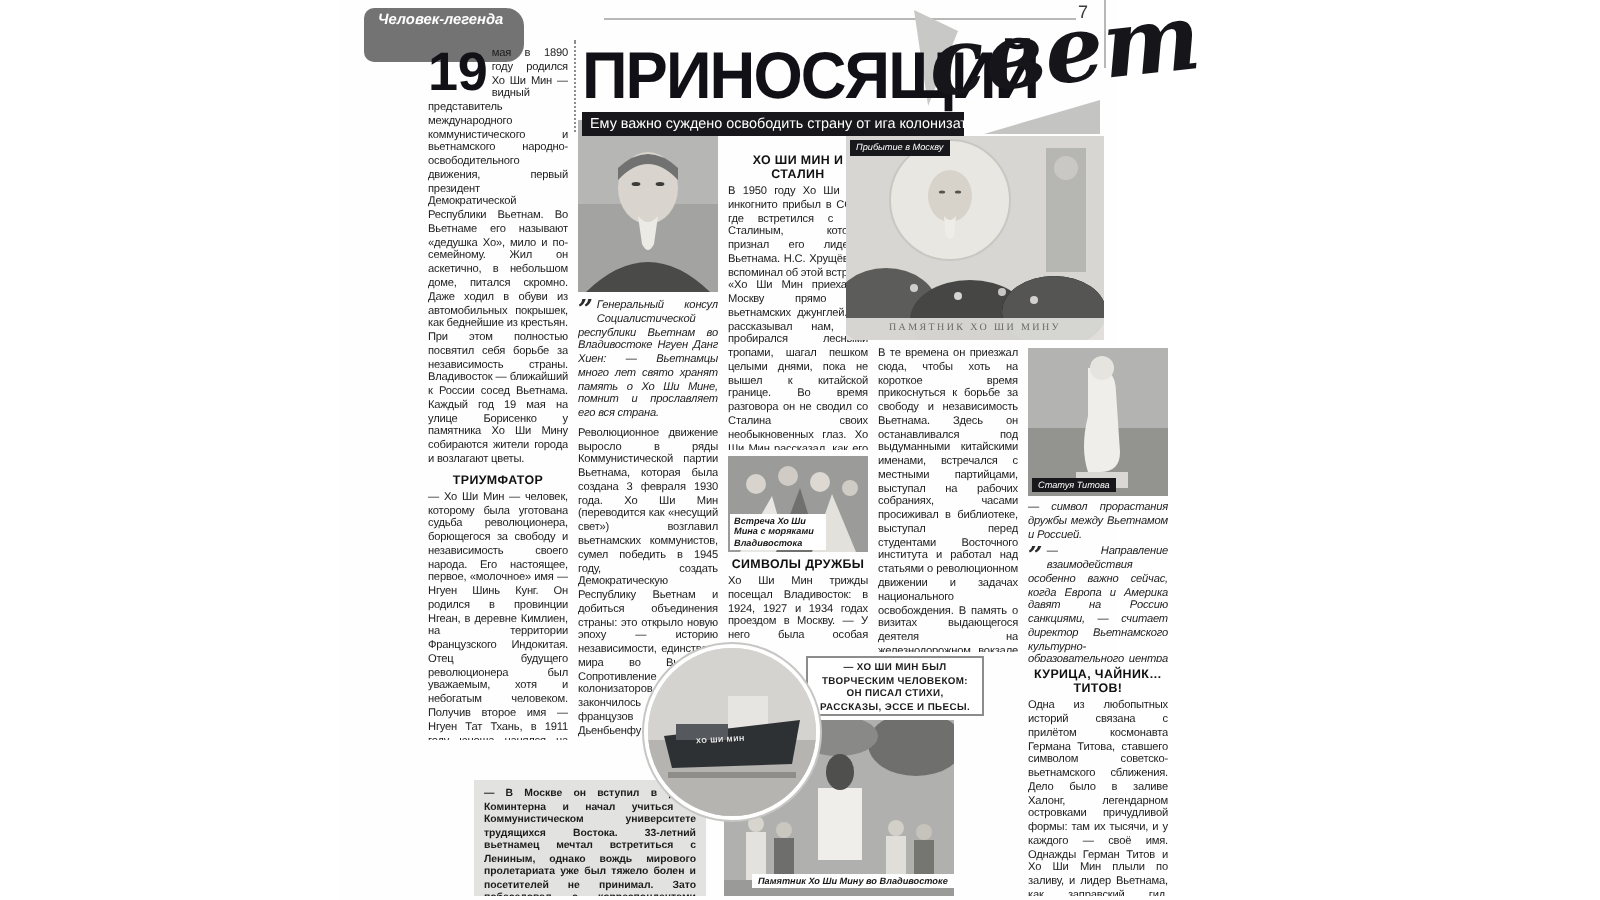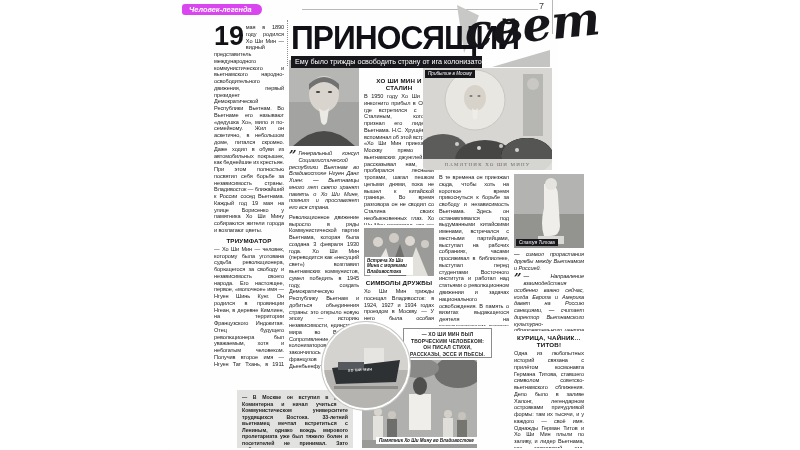--- a/index.html
+++ b/index.html
@@ -4,22 +4,22 @@
 <style>
   html,body{margin:0;padding:0;background:#ffffff;}
   body{width:800px;height:450px;position:relative;overflow:hidden;
        font-family:"Liberation Sans",sans-serif;color:#1b1b1b;}
   .page{position:absolute;left:170px;top:0;width:388px;height:450px;background:#fefefe;}
   .t{font-size:5.6px;line-height:1.21;text-align:justify;color:#1c1c1c;letter-spacing:-.1px;}
   .it{font-style:italic;}
   .colhead{font-size:6.2px;font-weight:bold;text-align:center;letter-spacing:.2px;color:#101010;margin:3px 0 2px;}
   .col{position:absolute;overflow:hidden;margin-left:32px;}
   .dropcap{float:left;font-size:27px;font-weight:bold;line-height:.82;margin:1px 2px 0 0;color:#121216;}
-  .tagpill{position:absolute;left:12px;top:4px;height:11px;line-height:11px;padding:0 10px 0 7px;
-           background:#d946ef;color:#fff;font-size:7.4px;font-style:italic;font-weight:bold;
+  .tagpill{position:absolute;left:12px;top:4px;height:11px;line-height:11px;padding:0 10px 16px 7px;
+           background:#737373;color:#fff;font-size:7.4px;font-style:italic;font-weight:bold;
            border-radius:5px 9px 9px 5px;text-align:center;}
   .hairline{position:absolute;border-top:1px solid #b8b8b6;height:0;}
   .vline{position:absolute;border-left:1px solid #b8b8b6;width:0;}
   .pagenum{position:absolute;left:369px;top:1px;font-size:9px;color:#3d3d3d;}
   .headline{position:absolute;left:121px;top:19px;font-size:33px;font-weight:bold;color:#101016;
             letter-spacing:-1px;transform:scaleX(.96);transform-origin:left;white-space:nowrap;z-index:3;}
   .script{position:absolute;left:294px;top:-2px;font-family:"DejaVu Serif",serif;font-style:italic;
           font-weight:bold;font-size:46px;color:#15151a;transform:rotate(-6deg);z-index:4;white-space:nowrap;}
   .subbar{position:absolute;left:121px;top:56px;width:187px;height:12px;background:#17171c;color:#fff;
           font-size:7.2px;line-height:12px;padding-left:4px;z-index:3;white-space:nowrap;}
@@ -60,21 +60,21 @@
   <div class="tagpill">Человек-легенда</div>
   <div class="hairline" style="left:132px;top:9px;width:236px;"></div>
   <div class="pagenum">7</div>
   <div class="vline" style="left:382px;top:0;height:34px;"></div>
 
   <div class="dotrule"></div>
   <div class="tri1"></div>
   <div class="tri2"></div>
   <div class="headline">ПРИНОСЯЩИЙ</div>
   <div class="script">свет</div>
-  <div class="subbar">Ему было трижды освободить страну от ига колонизаторов</div>
+  <div class="subbar">Ему важно суждено освободить страну от ига колонизаторов</div>
 
   <div class="col" style="left:12px;top:24px;width:70px;height:346px;">
     <div class="t"><span class="dropcap">19</span><span>мая в 1890 году родился Хо Ши Мин — видный представитель международного коммунистического и вьетнамского народно-освободительного движения, первый президент Демократической Республики Вьетнам. Во Вьетнаме его называют «дедушка Хо», мило и по-семейному. Жил он аскетично, в небольшом доме, питался скромно. Даже ходил в обуви из автомобильных покрышек, как беднейшие из крестьян. При этом полностью посвятил себя борьбе за независимость страны. Владивосток — ближайший к России сосед Вьетнама. Каждый год 19 мая на улице Борисенко у памятника Хо Ши Мину собираются жители города и возлагают цветы.</span></div>
     <div class="colhead">ТРИУМФАТОР</div>
     <div class="t">— Хо Ши Мин — человек, которому была уготована судьба революционера, борющегося за свободу и независимость своего народа. Его настоящее, первое, «молочное» имя — Нгуен Шинь Кунг. Он родился в провинции Нгеан, в деревне Кимлиен, на территории Французского Индокитая. Отец будущего революционера был уважаемым, хотя и небогатым человеком. Получив второе имя — Нгуен Тат Тхань, в 1911 году юноша нанялся на пароход и не видел родных берегов больше 30 лет. Он жил во Франции, США, Великобритании. В 1919 году в Париже взял псевдоним Нгуен Ай Куок — «Нгуен-патриот», печатал газеты и листовки с призывами бороться за права колониальных народов, изучал коммунистические идеи и в 1920 году стал одним из основателей Французской компартии. Его заметил видный большевик Дмитрий Мануильский и пригласил смышлёного вьетнамца в СССР.</div>
   </div>
 
   <div class="col" style="left:87px;top:60px;width:70px;height:310px;">
     <div class="photo" style="width:70px;height:86px;">
       <svg width="70" height="86" viewBox="0 0 70 86">

